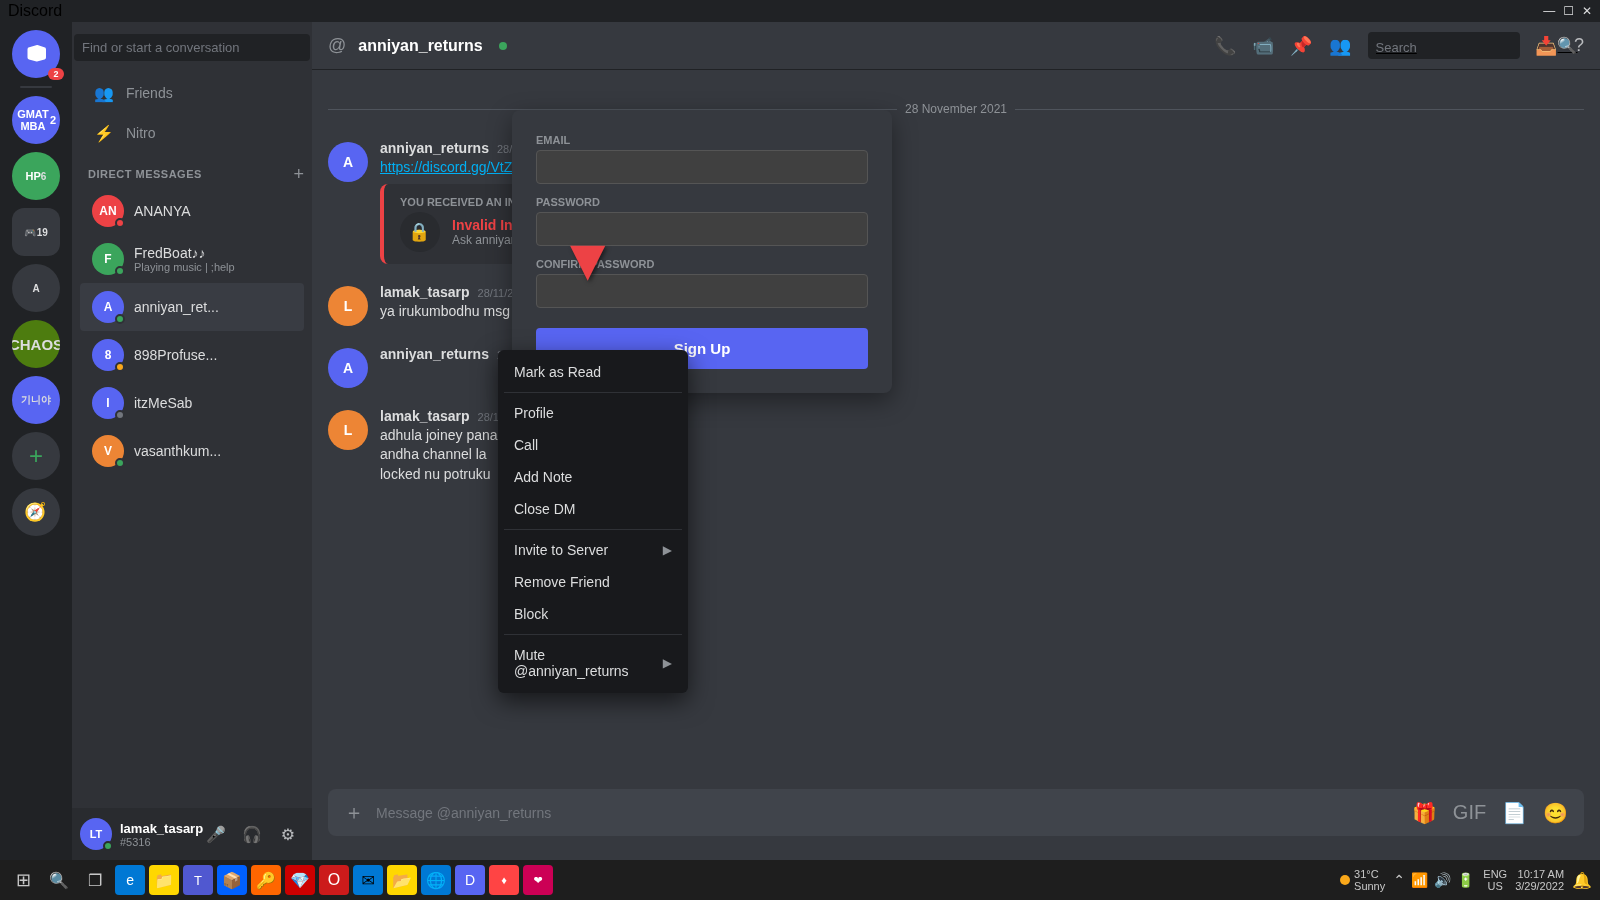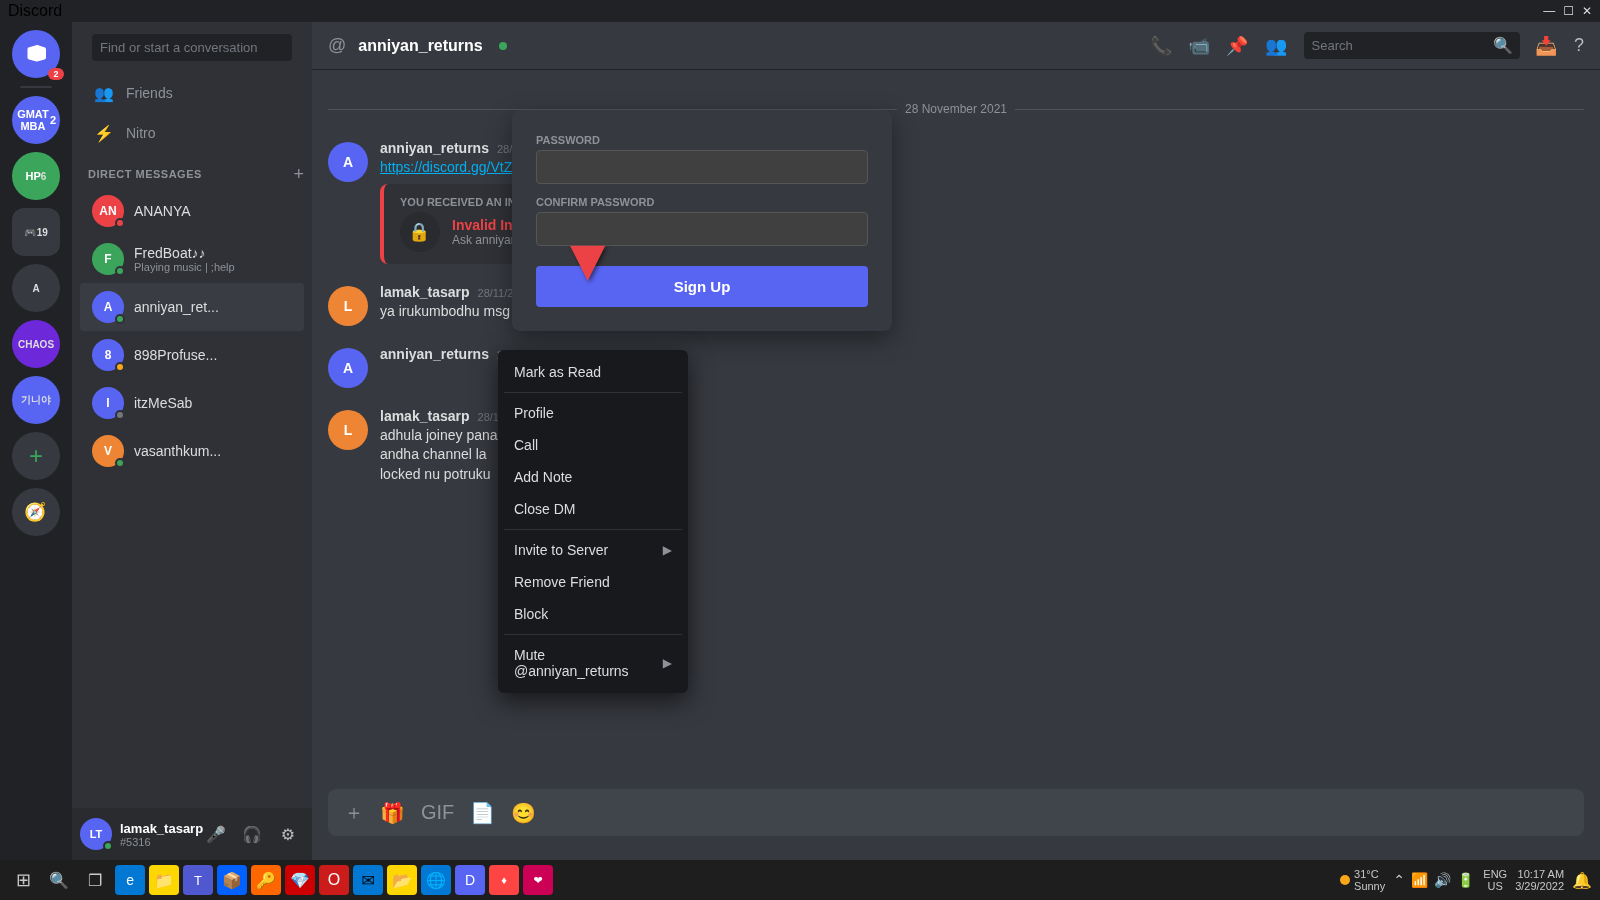--- a/index.html
+++ b/index.html
@@ -131,21 +131,21 @@
     
     #channel-sidebar {
       width: 240px;
       background: #2f3136;
       display: flex;
       flex-direction: column;
       flex-shrink: 0;
     }
 
     #search-bar {
-      padding: 12px 20px;
+      padding: 12px 2px;
       flex-shrink: 0;
     }
     #search-input {
       width: 100%;
       background: #202225;
       border: none;
       border-radius: 4px;
       color: #dcddde;
       padding: 6px 8px;
       font-size: 13px;
@@ -354,24 +354,25 @@
       font-size: 18px;
       display: flex;
       align-items: center;
       justify-content: center;
     }
 
     #search-box {
       background: #202225;
       border-radius: 4px;
       display: flex;
-      align-items: center;
+      align-items: flex-end;
       padding: 4px 8px;
       gap: 6px;
-      width: 216px;
+      width: 152px;
+      text-decoration: underline;
     }
     #search-box input {
       background: transparent;
       border: none;
       color: #dcddde;
       font-size: 13px;
       outline: none;
       flex: 1;
     }
     #search-box input::placeholder { color: #72767d; }
@@ -732,21 +733,21 @@
       <span style="color:white;font-size:11px;font-weight:700;">HP</span>
       <span class="badge">6</span>
     </div>
     <div class="server-icon-img" style="background:#36393f;border-radius:12px;">
       <span>🎮</span>
       <span class="badge">19</span>
     </div>
     <div class="server-icon-img" style="background:#36393f;">
       <span>A</span>
     </div>
-    <div class="server-icon-img" style="background:#6d28d9;font-size:10px;align-items:center;">
+    <div class="server-icon-img" style="background:#4d7c0f;font-size:15px;align-items:center;">
       <span>CHAOS</span>
     </div>
     <div class="server-icon-img" style="background:#5865f2;font-size:10px;">
       <span>기니야</span>
     </div>
     <div class="add-server">+</div>
     <div class="discover-icon">🧭</div>
   </div>
 
   <div id="channel-sidebar">
@@ -867,20 +868,24 @@
           <span>🔍</span>
         </div>
         <div class="top-bar-btn">📥</div>
         <div class="top-bar-btn">?</div>
       </div>
     </div>
 
     <div id="messages-area" style="position:relative;">
 
       <div id="signup-overlay">
+        <div class="form-row">
+          <label class="form-label">EMAIL</label>
+          <input class="form-input" type="text" style="background: rgb(64, 64, 64); color: transparent; border-color: rgb(85, 85, 85);">
+        </div>
         <div class="form-row">
           <label class="form-label">PASSWORD</label>
           <input class="form-input" type="password" style="background: rgb(64, 64, 64); color: transparent; border-color: rgb(85, 85, 85);">
         </div>
         <div class="form-row">
           <label class="form-label">CONFIRM PASSWORD</label>
           <input class="form-input" type="password" style="background: rgb(64, 64, 64); color: transparent; border-color: rgb(85, 85, 85);">
         </div>
         <button class="signup-btn">Sign Up</button>
       </div>
@@ -984,20 +989,21 @@
           <span>Mute @anniyan_returns</span>
           <span class="ctx-arrow">▶</span>
         </div>
       </div>
 
     </div>
 
     <div id="message-input-area">
       <div id="message-input-box">
         <span class="input-btn">＋</span>
+        <input id="chat-input" type="text" placeholder="Message @anniyan_returns" style="">
         <div class="input-actions">
           <span class="input-btn">🎁</span>
           <span class="input-btn">GIF</span>
           <span class="input-btn">📄</span>
           <span class="input-btn">😊</span>
         </div>
       </div>
     </div>
   </div>
 </div>

